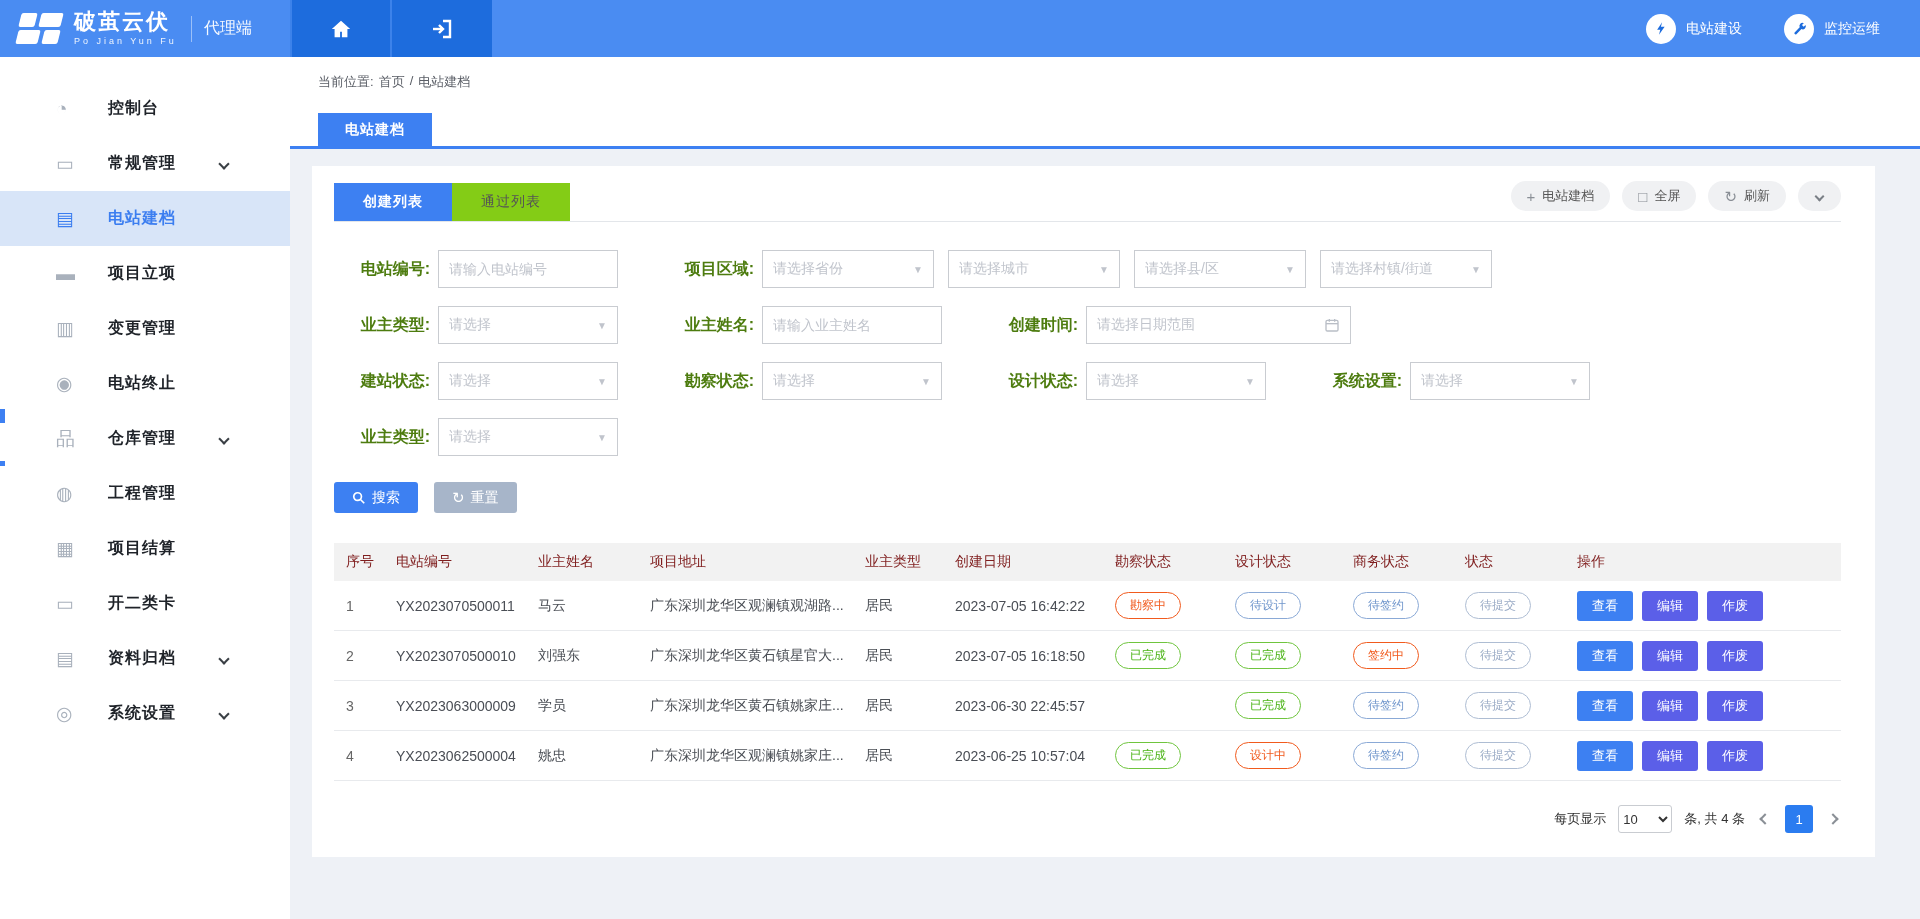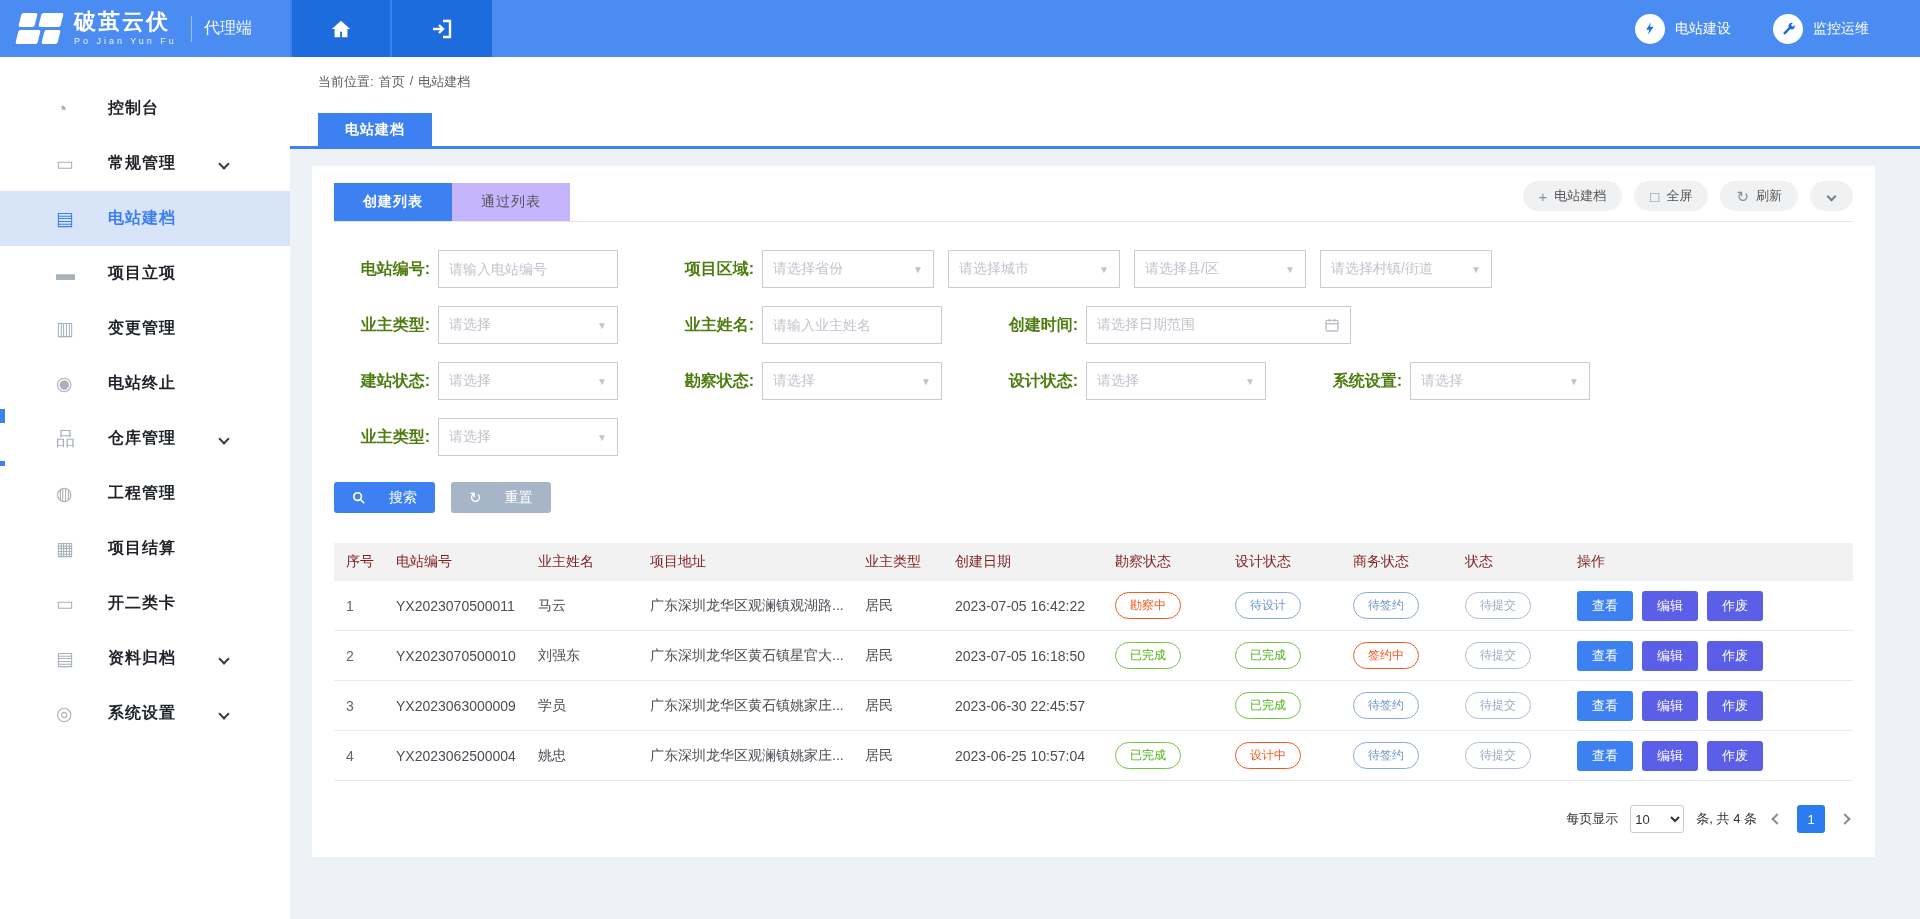--- a/index.html
+++ b/index.html
@@ -23,21 +23,21 @@
 
   .seg { display:flex; align-items:center; justify-content:center; background:#1d6cdd;
          border-left:2px solid #3c82ea; }
   .seg-user { width:170px; gap:12px; }
   .seg-home { width:100px; }
   .seg-signin { width:102px; }
   .avatar { width:38px; height:38px; border-radius:50%; background:#fff; display:flex;
             align-items:center; justify-content:center; }
   .seg-user .uname { font-size:15px; }
   .top-spacer { flex:1; }
-  .top-right { display:flex; align-items:center; gap:42px; padding-right:51px; }
+  .top-right { display:flex; align-items:center; gap:42px; padding-right:40px; }
   .tr-item { display:flex; align-items:center; gap:10px; font-size:14px; }
   .tr-circle { width:30px; height:30px; border-radius:50%; background:#fff; display:flex;
                align-items:center; justify-content:center; }
 
   
   .body-wrap { display:flex; height:862px; }
   .sidebar { position:relative; width:290px; background:#fff; flex:0 0 auto; padding-top:24px; }
   .s-item { position:relative; display:flex; align-items:center; height:55px; padding:0 26px 0 56px;
             cursor:pointer; }
   .s-icon { width:26px; font-size:19px; color:#a9b1bc; margin-right:26px; flex:0 0 auto; }
@@ -55,28 +55,28 @@
 
   .main { flex:1; display:flex; flex-direction:column; }
   .crumb-strip { position:relative; background:#fff; height:92px; border-bottom:3px solid #3d80f2; }
   .crumb { position:absolute; left:28px; top:16px; font-size:13px; color:#5a5e66; display:flex; gap:5px; }
   .crumb span { cursor:default; }
   .page-tab { position:absolute; left:28px; bottom:0; width:114px; height:33px; background:#3d80f2;
               color:#fff; font-size:14px; font-weight:bold; display:flex; align-items:center;
               justify-content:center; letter-spacing:1px; }
 
   .content { flex:1; padding:17px 45px 0 22px; background:#eef1f6; }
-  .card { background:#fff; min-height:670px; padding:0 22px 24px 22px; }
+  .card { background:#fff; min-height:670px; padding:0 34px 24px 22px; }
 
   
   .ptabs-row { display:flex; align-items:flex-end; border-bottom:1px solid #e3e6ea; height:56px; }
   .ptab { width:118px; height:38px; display:flex; align-items:center; justify-content:center;
           font-size:14px; letter-spacing:1px; cursor:pointer; }
   .ptab.active { background:#3d80f2; color:#fff; font-weight:bold; }
-  .ptab.inactive { background:#c4b5fd; color:#555; }
+  .ptab.inactive { background:#84cc16; color:#555; }
   .ptool { margin-left:auto; display:flex; align-items:center; gap:12px; padding-bottom:10px; }
   .pill { display:flex; align-items:center; gap:7px; height:30px; padding:0 16px; border-radius:16px;
           background:#f0f1f3; color:#555; font-size:13px; border:none; cursor:pointer; }
   .pill .pic { color:#8a8f96; font-size:15px; line-height:1; }
   .pill.icon-only { padding:0 18px; }
   .pill .chev { border-color:#7a7f86; width:7px; height:7px; }
 
   
   .filters { margin-top:28px; }
   .f-row { display:flex; align-items:center; margin-bottom:18px; }
@@ -90,21 +90,21 @@
   .ctrl-input input { border:none; outline:none; width:100%; font-size:14px; color:#be185d;
                       font-family:inherit; }
   .ctrl-input input::placeholder { color:#c0c4cc; }
   .ctrl-select { width:180px; justify-content:space-between; cursor:pointer; }
   .ctrl-select.w-area { width:172px; }
   .ctrl-select .arr { color:#c0c4cc; font-size:10px; }
   .area-group { display:flex; gap:14px; }
   .ctrl-date { width:265px; justify-content:space-between; cursor:pointer; }
 
   .f-actions { display:flex; gap:16px; margin-top:26px; }
-  .btn { display:flex; align-items:center; justify-content:center; gap:23px; height:31px;
+  .btn { display:flex; align-items:center; justify-content:center; gap:6px; height:31px;
          padding:0 18px; border:none; border-radius:3px; font-size:14px; color:#fff; cursor:pointer;
          font-family:inherit; }
   .btn-search { background:#3d80f2; }
   .btn-reset { background:#a7b5c9; }
   .btn .bic { font-size:15px; line-height:1; }
 
   
   table.grid { width:100%; border-collapse:collapse; margin-top:30px; table-layout:fixed; }
   .grid th { background:#f2f2f2; height:38px; font-size:14px; font-weight:normal; color:#7f1d1d;
              text-align:left; padding:0 6px; }

